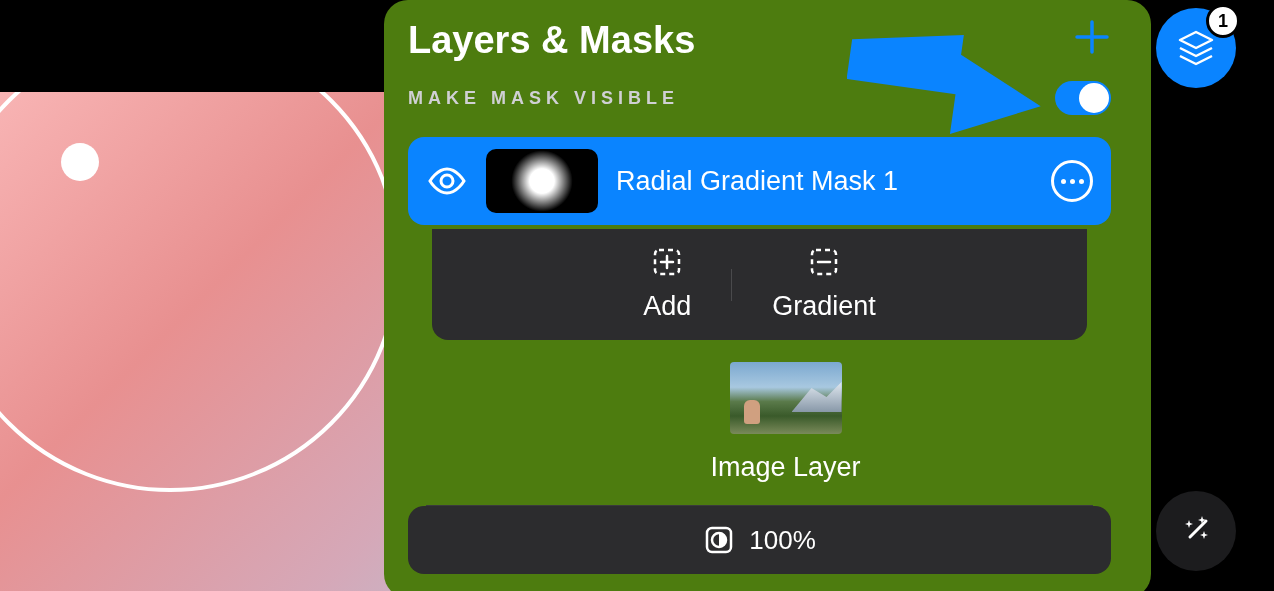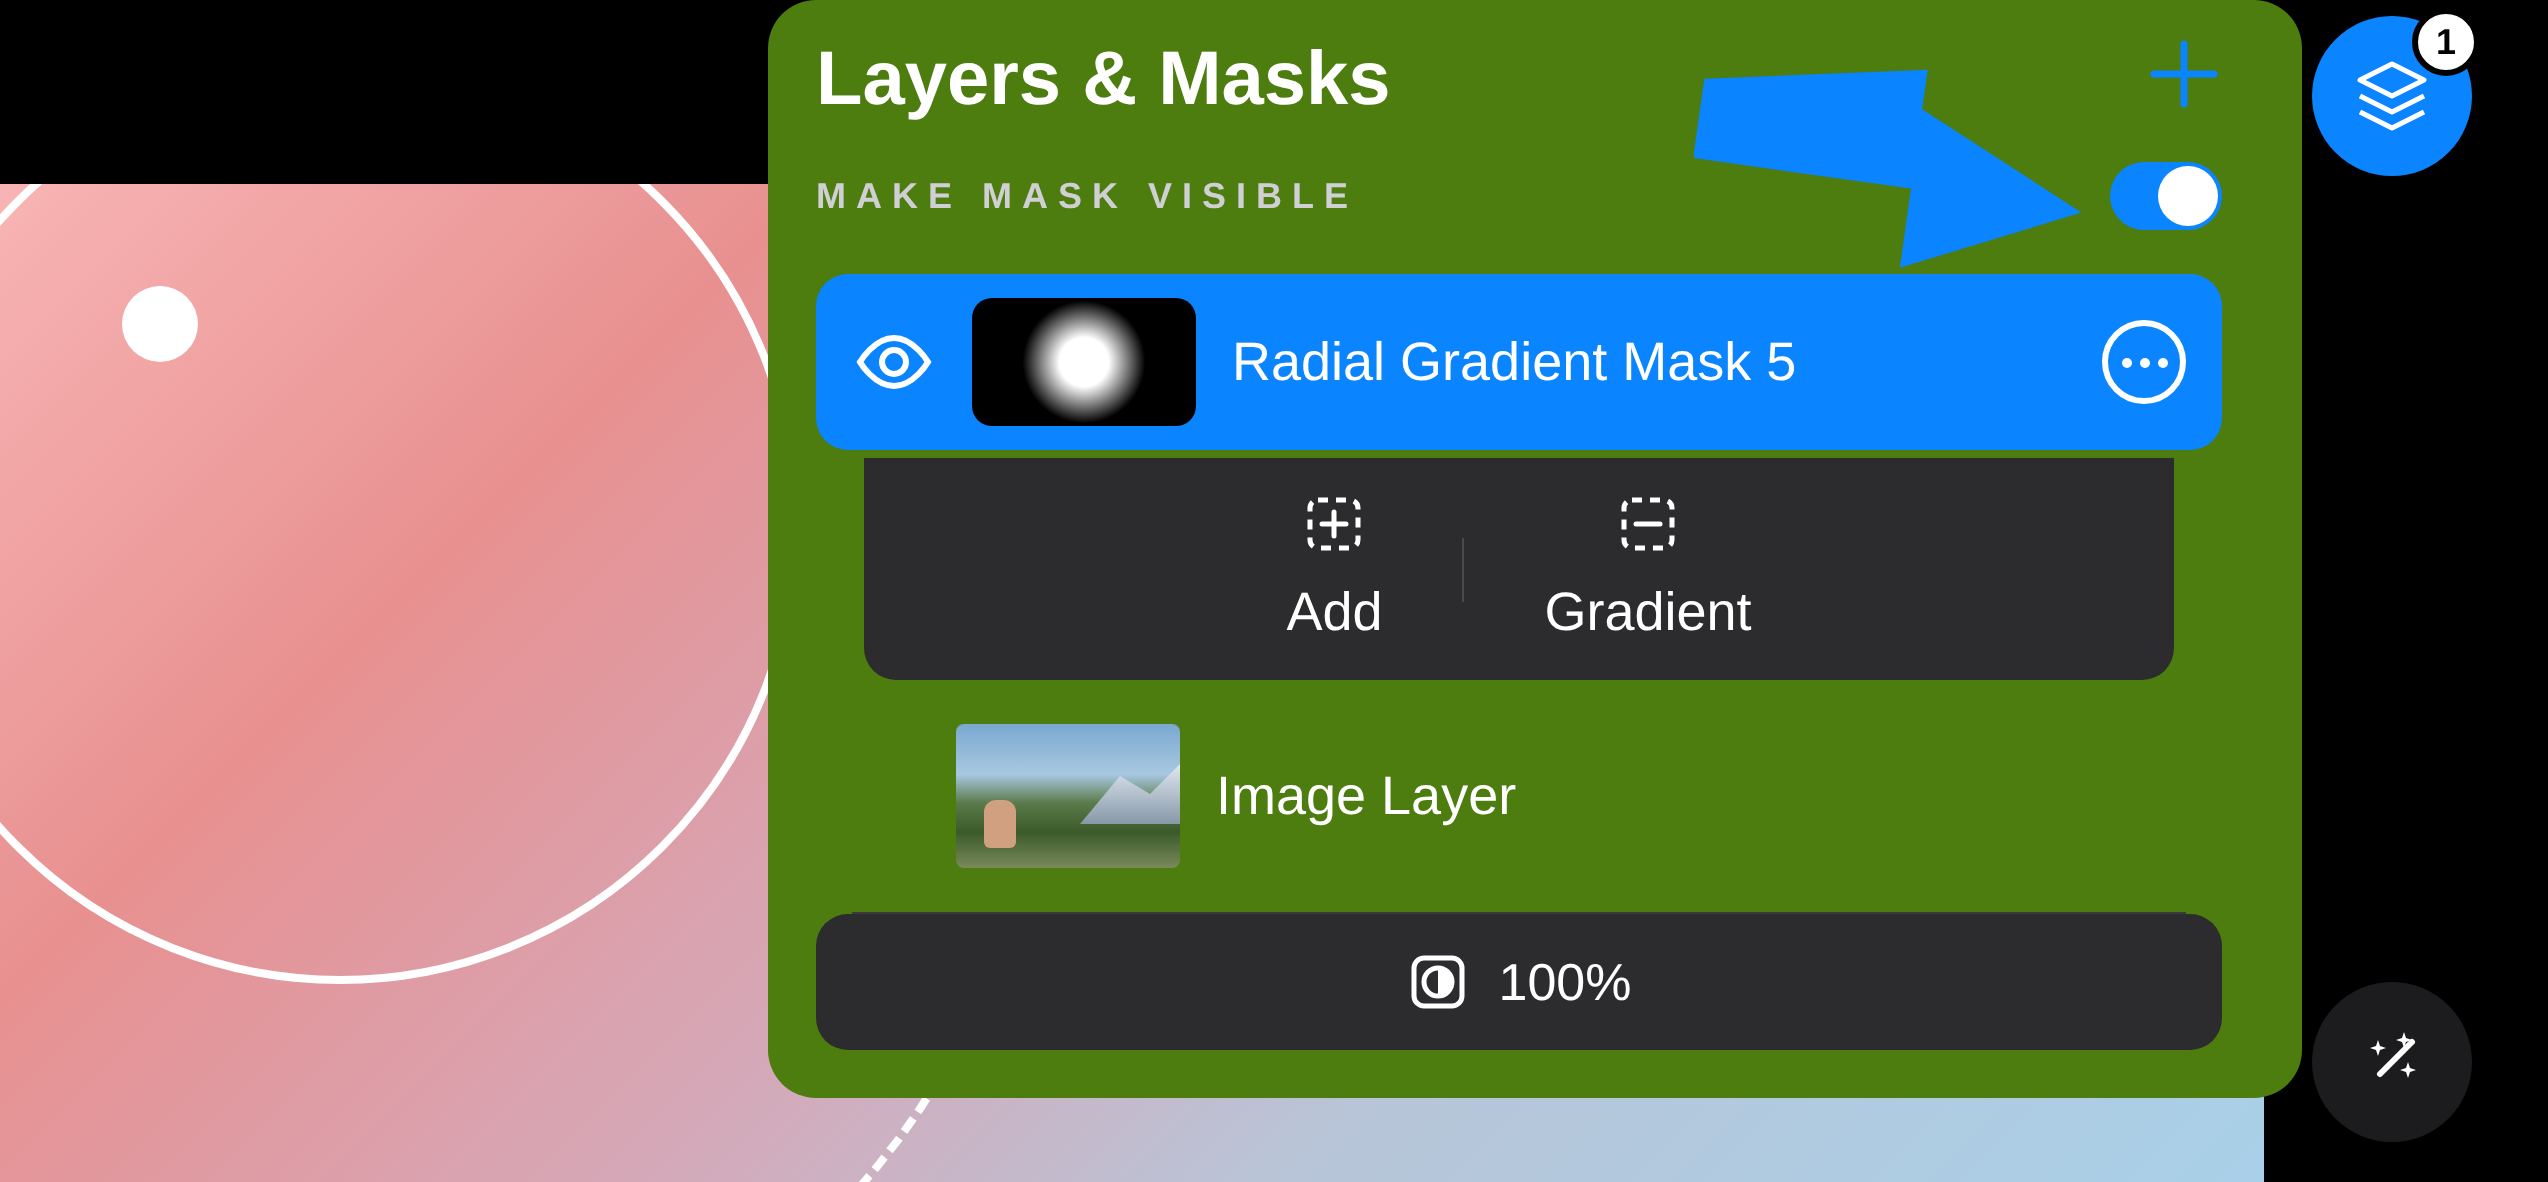--- a/index.html
+++ b/index.html
@@ -216,20 +216,21 @@
       width: 1px;
       height: 32px;
       background: #4a4a4c;
     }
 
     .image-layer-row {
       display: flex;
       align-items: center;
       gap: 18px;
       padding: 22px 18px 22px 70px;
+      flex-direction: column;
     }
 
     .image-thumb {
       width: 112px;
       height: 72px;
       border-radius: 4px;
       background: linear-gradient(180deg, #7ba8d0 0%, #a8c8e0 35%, #5a7a4a 55%, #3a5a2a 75%, #7a8a5a 100%);
       position: relative;
       overflow: hidden;
       flex-shrink: 0;
@@ -358,21 +359,21 @@
   </div>
 
   <div class="layer-row">
     <svg class="eye-icon" width="42" height="42" viewBox="0 0 42 42">
       <path d="M4 21 C4 21 11 9 21 9 C31 9 38 21 38 21 C38 21 31 33 21 33 C11 33 4 21 4 21 Z" fill="none" stroke="#fff" stroke-width="3"></path>
       <circle cx="21" cy="21" r="6" fill="none" stroke="#fff" stroke-width="3"></circle>
     </svg>
     <div class="mask-thumb">
       <div class="mask-thumb-center"></div>
     </div>
-    <div class="layer-name">Radial Gradient Mask 5</div>
+    <div class="layer-name">Radial Gradient Mask 1</div>
     <div class="more-btn">
       <span class="more-dot"></span>
         <span class="more-dot"></span>
         <span class="more-dot"></span>
     </div>
   </div>
 
   <div class="mask-ops">
     <div class="mask-op-btn">
       <svg width="30" height="30" viewBox="0 0 30 30">

